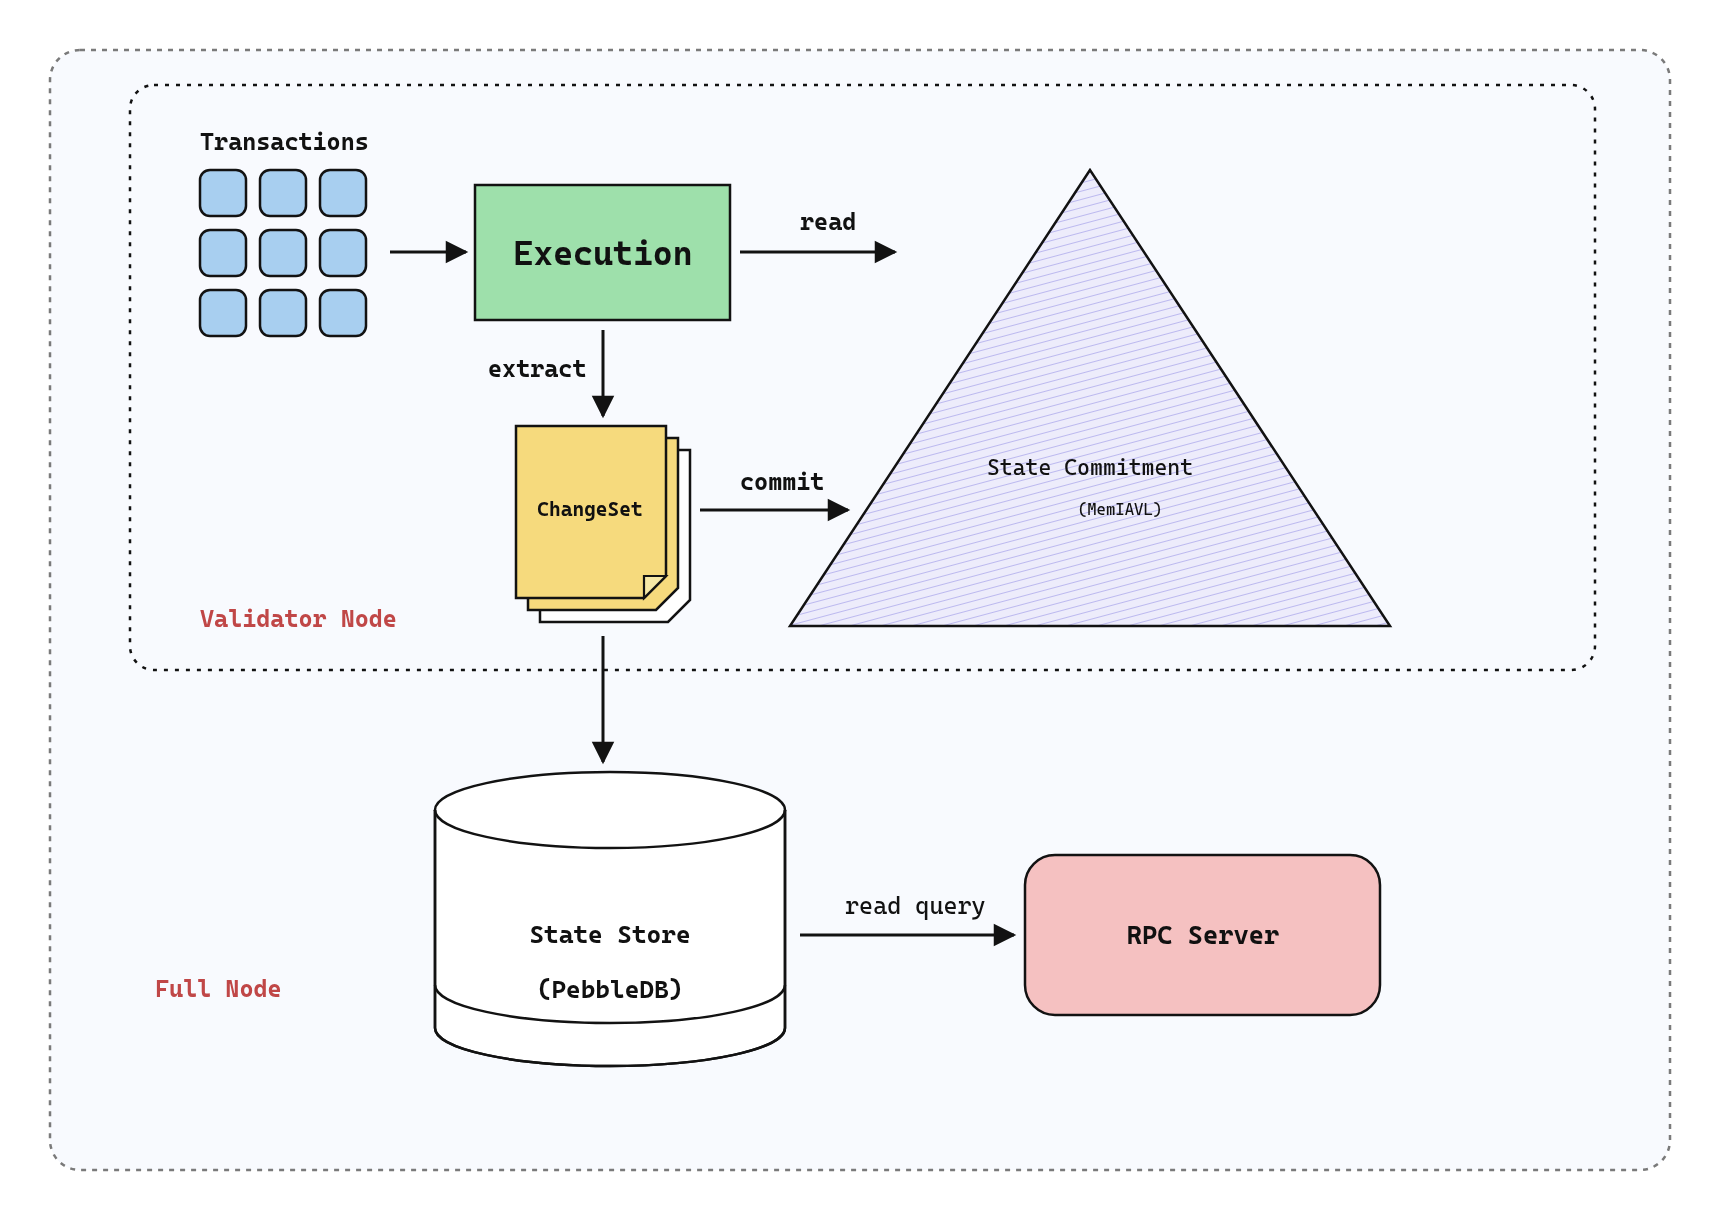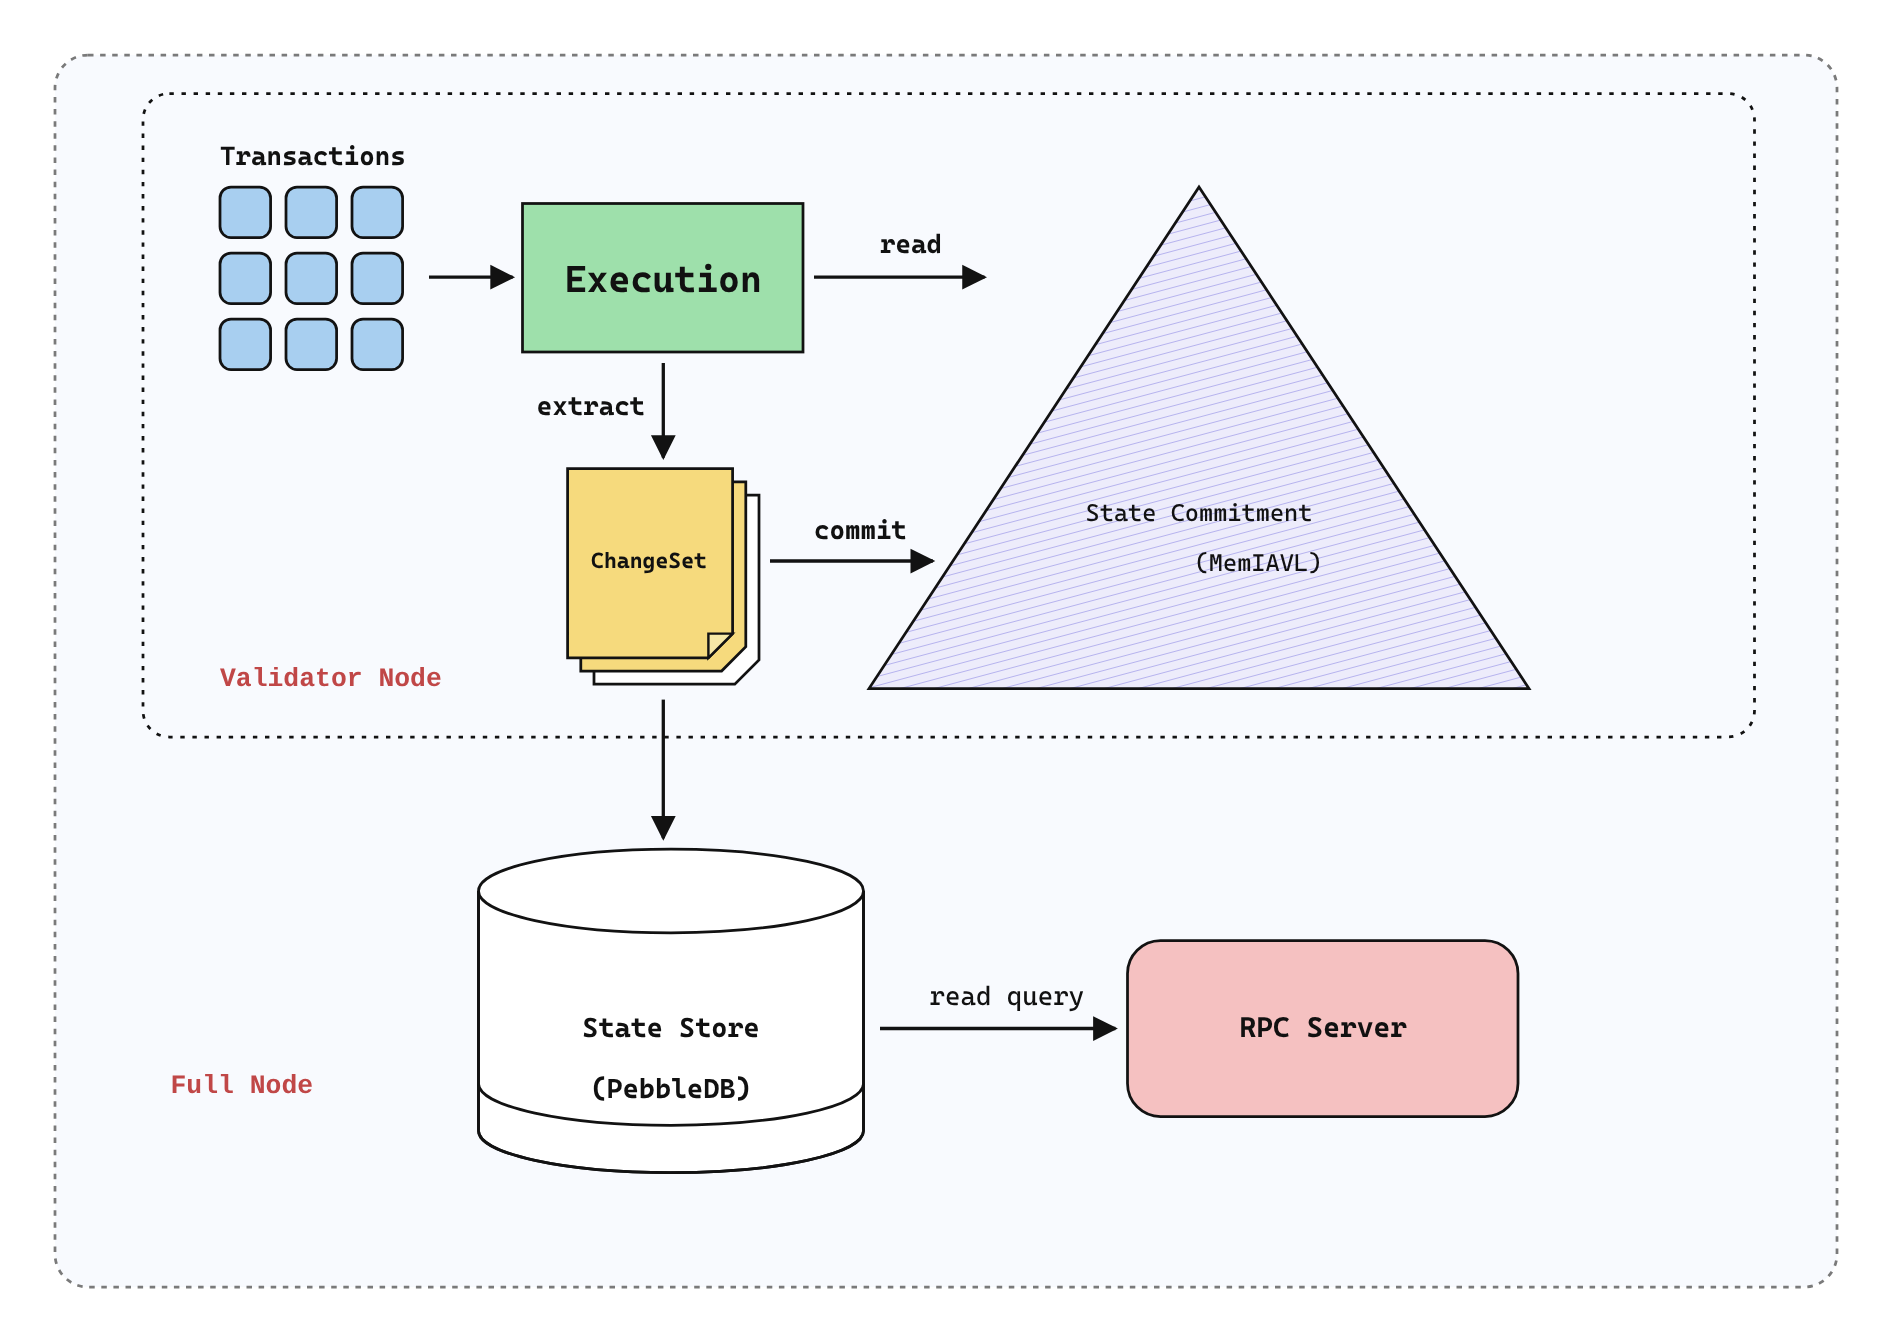--- a/index.html
+++ b/index.html
@@ -21,21 +21,21 @@
     height: 1220px;
   }
   .lbl {
     position: absolute;
     font-size: 24px;
     color: #111;
     white-space: nowrap;
     font-family: ui-monospace, "SF Mono", "Cascadia Code", Menlo, Consolas, monospace;
   }
   .bold { font-weight: 700; }
-  .red { color: #C04747; font-family: Liberation Mono, monospace; }
+  .red { color: #C04747; }
   .center { transform: translate(-50%, -50%); text-align: center; }
   .centerX { transform: translateX(-50%); text-align: left; }
 </style>
 </head>
 <body>
 
 <div class="canvas">
 
   <svg class="stage" viewBox="0 0 1724 1220">
     <defs>
@@ -106,21 +106,21 @@
 
   <div class="lbl bold" style="left:800px; top:208px;">read</div>
 
   <div class="lbl bold" style="left:488px; top:355px;text-align:center;">extract</div>
 
   <div class="lbl bold centerX" style="left:590px; top:497px; font-size:20px;">ChangeSet</div>
 
   <div class="lbl bold" style="left:740px; top:468px;">commit</div>
 
   <div class="lbl centerX" style="left:1090px; top:455px; font-size:22px;">State Commitment</div>
-  <div class="lbl centerX" style="left:1144px; top:500px; font-size:22px;">(MemIAVL)</div>
+  <div class="lbl centerX" style="left:1120px; top:500px; font-size:16px;">(MemIAVL)</div>
 
   <div class="lbl bold red" style="left:200px; top:605px;">Validator Node</div>
 
   <div class="lbl bold red" style="left:155px; top:975px;">Full Node</div>
 
   <div class="lbl bold centerX" style="left:610px; top:920px; font-size:25px;">State Store</div>
   <div class="lbl bold centerX" style="left:610px; top:975px; font-size:25px;">(PebbleDB)</div>
 
   <div class="lbl" style="left:845px; top:892px;">read query</div>
 

